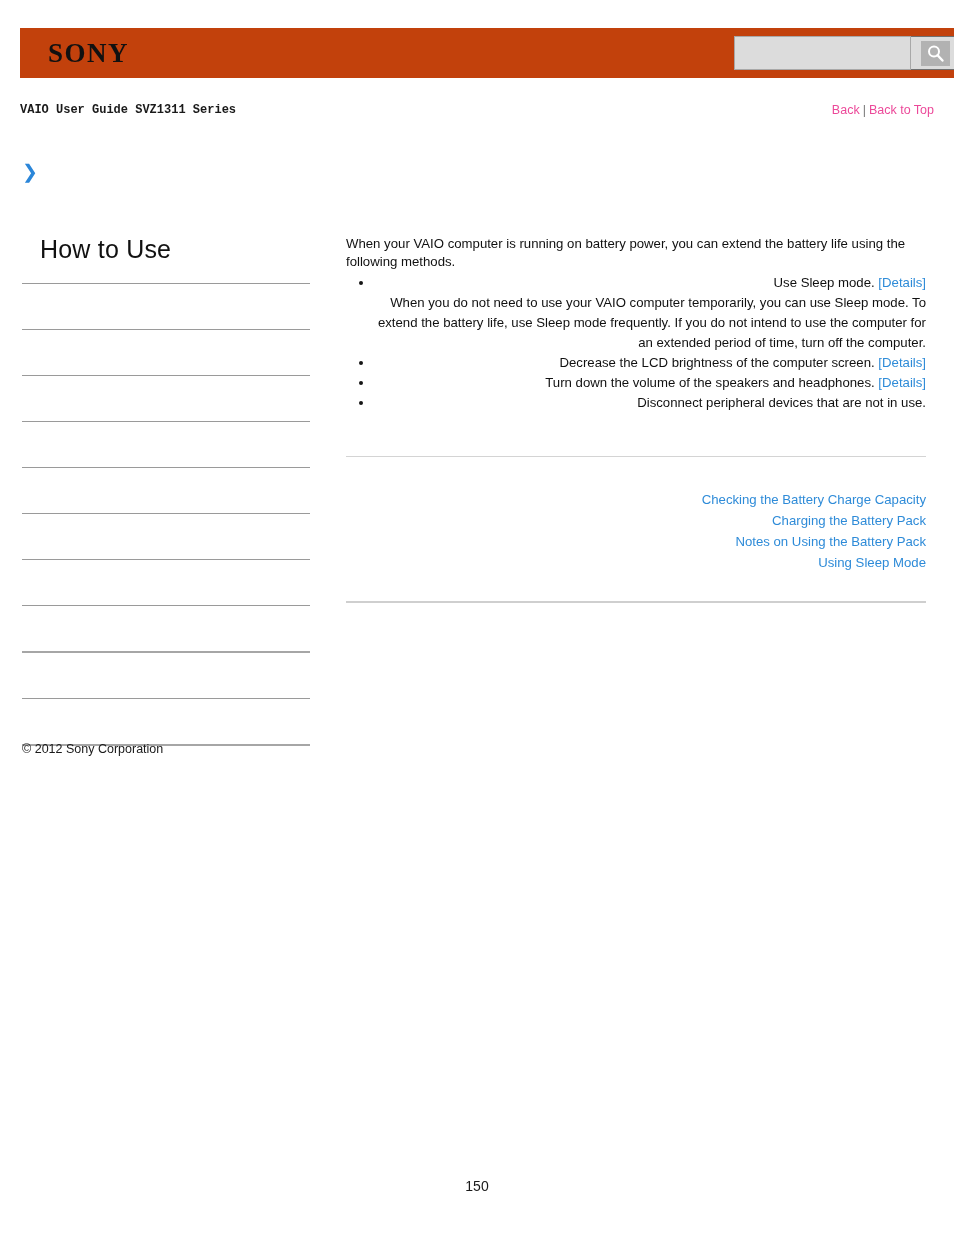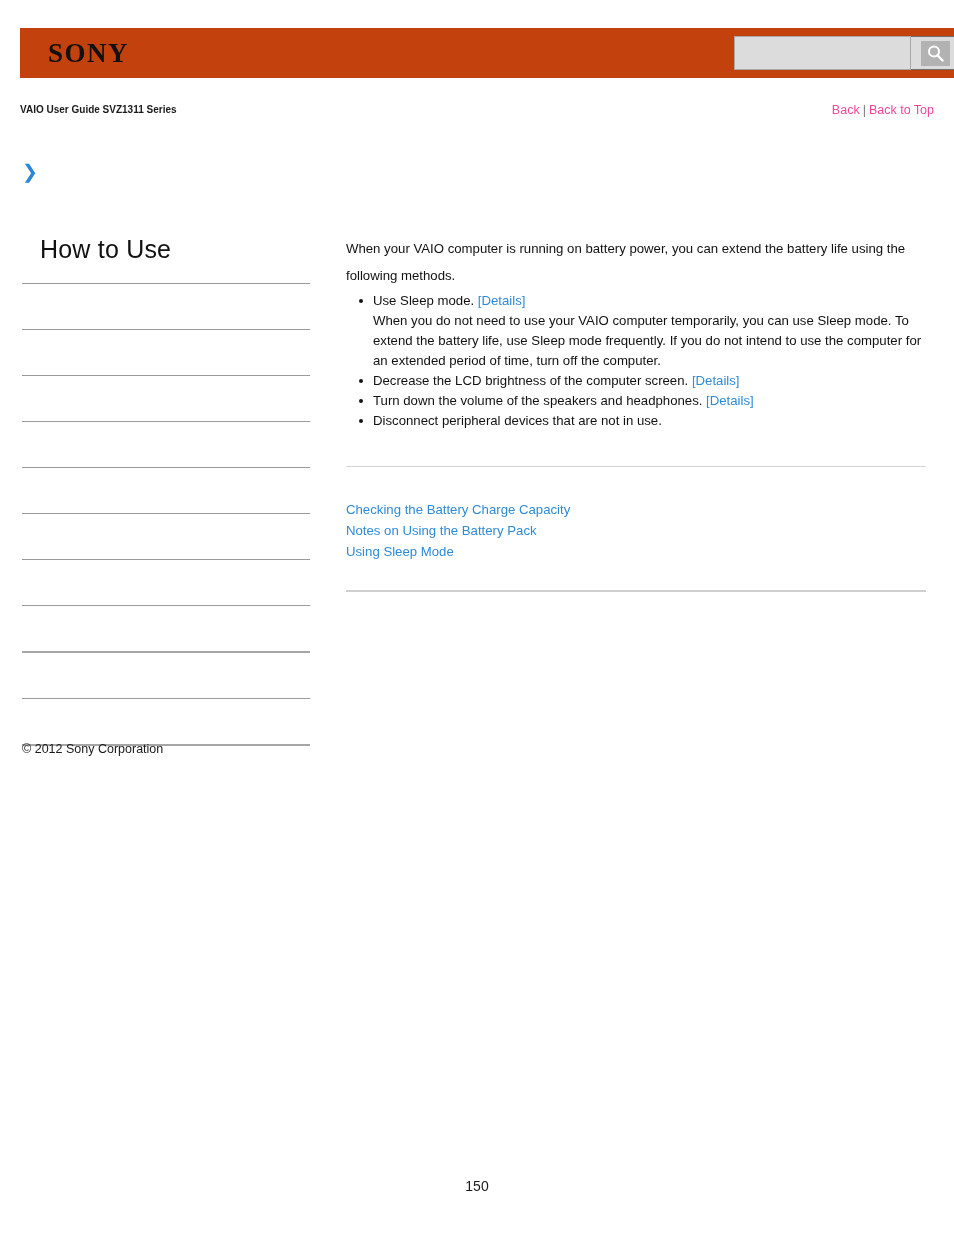--- a/index.html
+++ b/index.html
@@ -86,25 +86,26 @@
     position: absolute;
     left: 20px;
     top: 101px;
     width: 914px;
     height: 20px;
   }
   .guide-title {
     position: absolute;
     left: 0;
     top: 0;
-    font-size: 10px;
+    font-size: 12px;
     font-weight: bold;
     color: #1a1a1a;
     line-height: 18px;
     white-space: nowrap;
+    font-family: Liberation Mono, monospace;
   }
   .nav-links {
     position: absolute;
     right: 0;
     top: 0;
     font-size: 12.5px;
     line-height: 18px;
     white-space: nowrap;
     color: #555;
   }
@@ -181,27 +182,28 @@
   
   .content {
     position: absolute;
     left: 346px;
     top: 235px;
     width: 580px;
   }
   .content p.intro {
     margin: 0;
     font-size: 13.2px;
-    line-height: 27px;
+    line-height: 18px;
     color: #111111;
   }
   .content ul.methods {
-    margin: 2px 0 4px 0;
+    margin: 2px 0 12px 0;
     padding-left: 27px;
     list-style: none;
+    text-align: right;
   }
   .content ul.methods > li {
     position: relative;
     font-size: 13.2px;
     line-height: 20px;
     color: #111111;
     margin: 0 0 0 0;
   }
   .content ul.methods > li::before {
     content: "";
@@ -237,20 +239,21 @@
   }
   .related {
     margin: 0;
     padding: 0;
     list-style: none;
   }
   .related li {
     font-size: 13.2px;
     line-height: 21px;
     margin: 0;
+    text-align: right;
   }
   .related li a {
     color: #2e8bd8;
     text-decoration: none;
     cursor: pointer;
   }
 
   
   .page-number {
     position: absolute;
@@ -351,20 +354,21 @@
       <span>Disconnect peripheral devices that are not in use.</span>
     </li>
   </ul>
 
   <div style="height:31px"></div>
   <div class="rule-light"></div>
   <div style="height:32px"></div>
 
   <ul class="related">
     <li><a href="#">Checking the Battery Charge Capacity</a></li>
+    <li><a href="#">Charging the Battery Pack</a></li>
     <li><a href="#">Notes on Using the Battery Pack</a></li>
     <li><a href="#">Using Sleep Mode</a></li>
   </ul>
 
   <div style="height:28px"></div>
   <div class="rule-grey"></div>
 </div>
 
 <div class="page-number">150</div>
 

